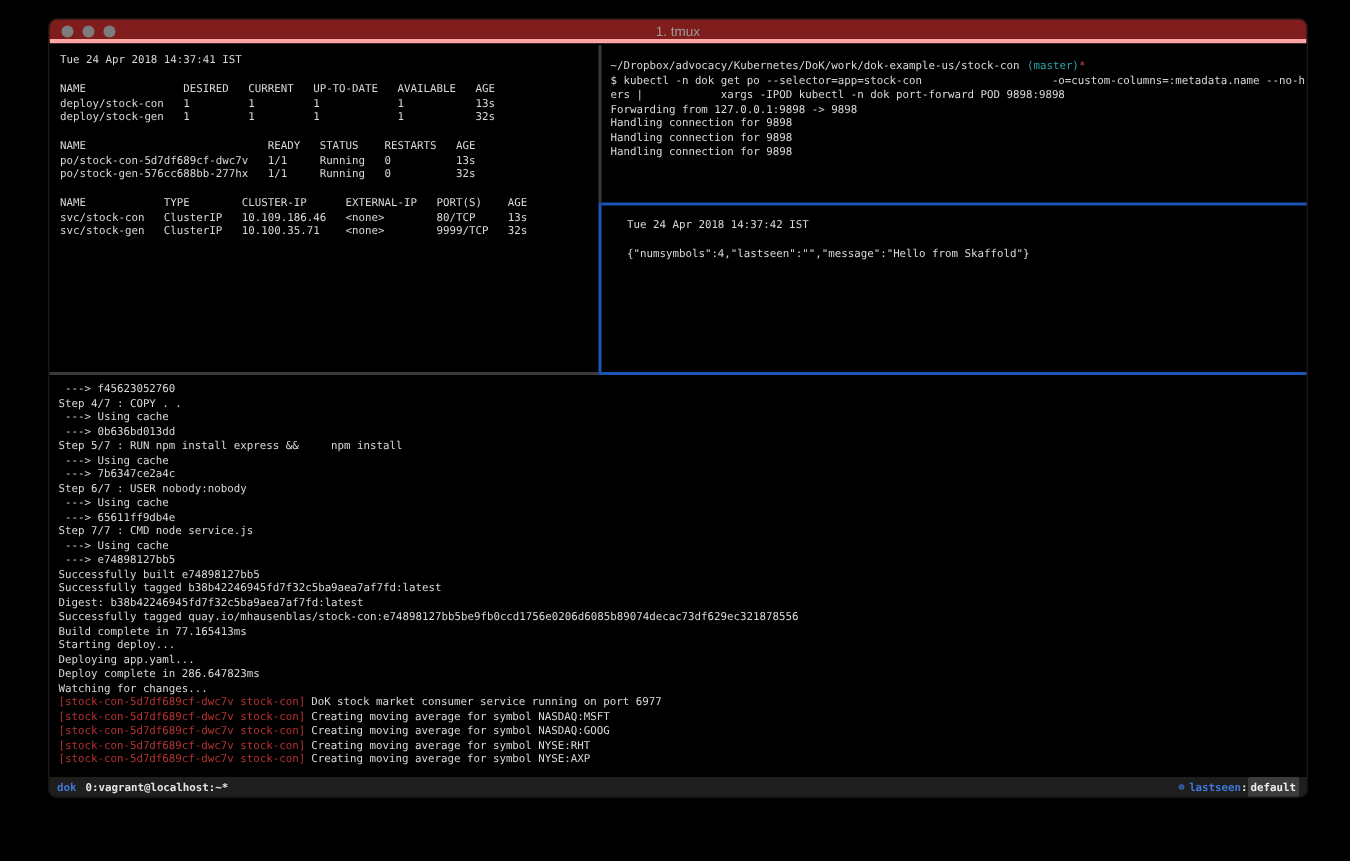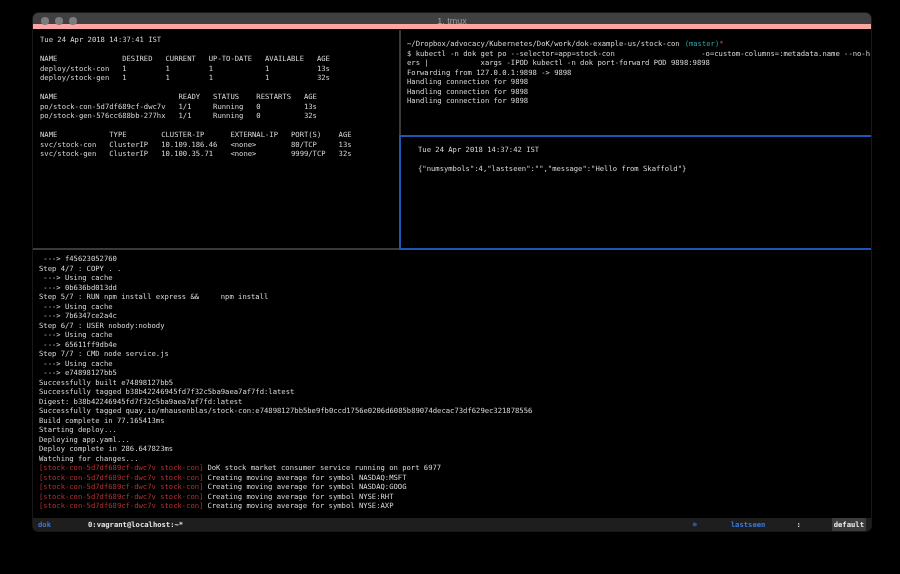--- a/index.html
+++ b/index.html
@@ -6,21 +6,21 @@
   body {
     width:900px; height:574px; background:#000; position:relative; overflow:hidden;
     font-family:"DejaVu Sans Mono", monospace;
   }
   .window {
     position:absolute; left:32px; top:12px; width:838px; height:518px;
     background:#000; border:1px solid #181818; border-radius:6px; box-sizing:content-box;
   }
   .titlebar {
     position:absolute; left:0; top:0; width:838px; height:16px;
-    background:#404040; border-radius:5px 5px 0 0; border-bottom:5px solid #fca5a5; box-sizing:border-box;
+    background:#7f1d1d; border-radius:5px 5px 0 0; border-bottom:3px solid #fca5a5; box-sizing:border-box;
   }
   .lights { position:absolute; left:8px; top:4px; display:flex; gap:6px; }
   .light { width:8px; height:8px; border-radius:50%; background:#7c7c7c; }
   .titletext {
     position:absolute; left:0; right:0; top:3px; text-align:center;
     font:9px "Liberation Sans", sans-serif; color:#9d9d9d;
   }
   pre, .logline {
     margin:0; font:7.2px/9.5px "DejaVu Sans Mono", monospace;
     color:#d8d8d8; white-space:pre;
@@ -36,21 +36,20 @@
   .div-h-grey  { position:absolute; left:0;     top:235px; width:366px; height:2px;   background:#3a3a3a; }
   .div-h-blue2 { position:absolute; left:366px; top:235px; width:472px; height:2px;   background:#1d55b5; }
   .branch { color:#2aa5a5; padding-left:5px; }
   .dirty  { color:#c04545; }
   .logline .prefix { color:#b53131; margin-right:4px; }
   .statusbar {
     position:absolute; left:0; bottom:0; width:838px; height:13px; background:#1e1e1e;
     font:bold 7.2px/13px "DejaVu Sans Mono", monospace; color:#e4e4e4;
     display:flex; align-items:center; padding:0 5px; box-sizing:border-box;
     border-radius:0 0 4px 4px;
-    gap:31px;
   }
   .session { color:#3e78d8; margin-right:6px; }
   .spacer { flex:1; }
   .kube-icon { color:#3e78d8; margin-right:3px; }
   .kube-ctx { color:#3e78d8; }
   .chip { background:#3c3c3c; color:#ececec; padding:0 2px; border-radius:1px;text-align:center; }
 </style>
 </head>
 <body>
 

